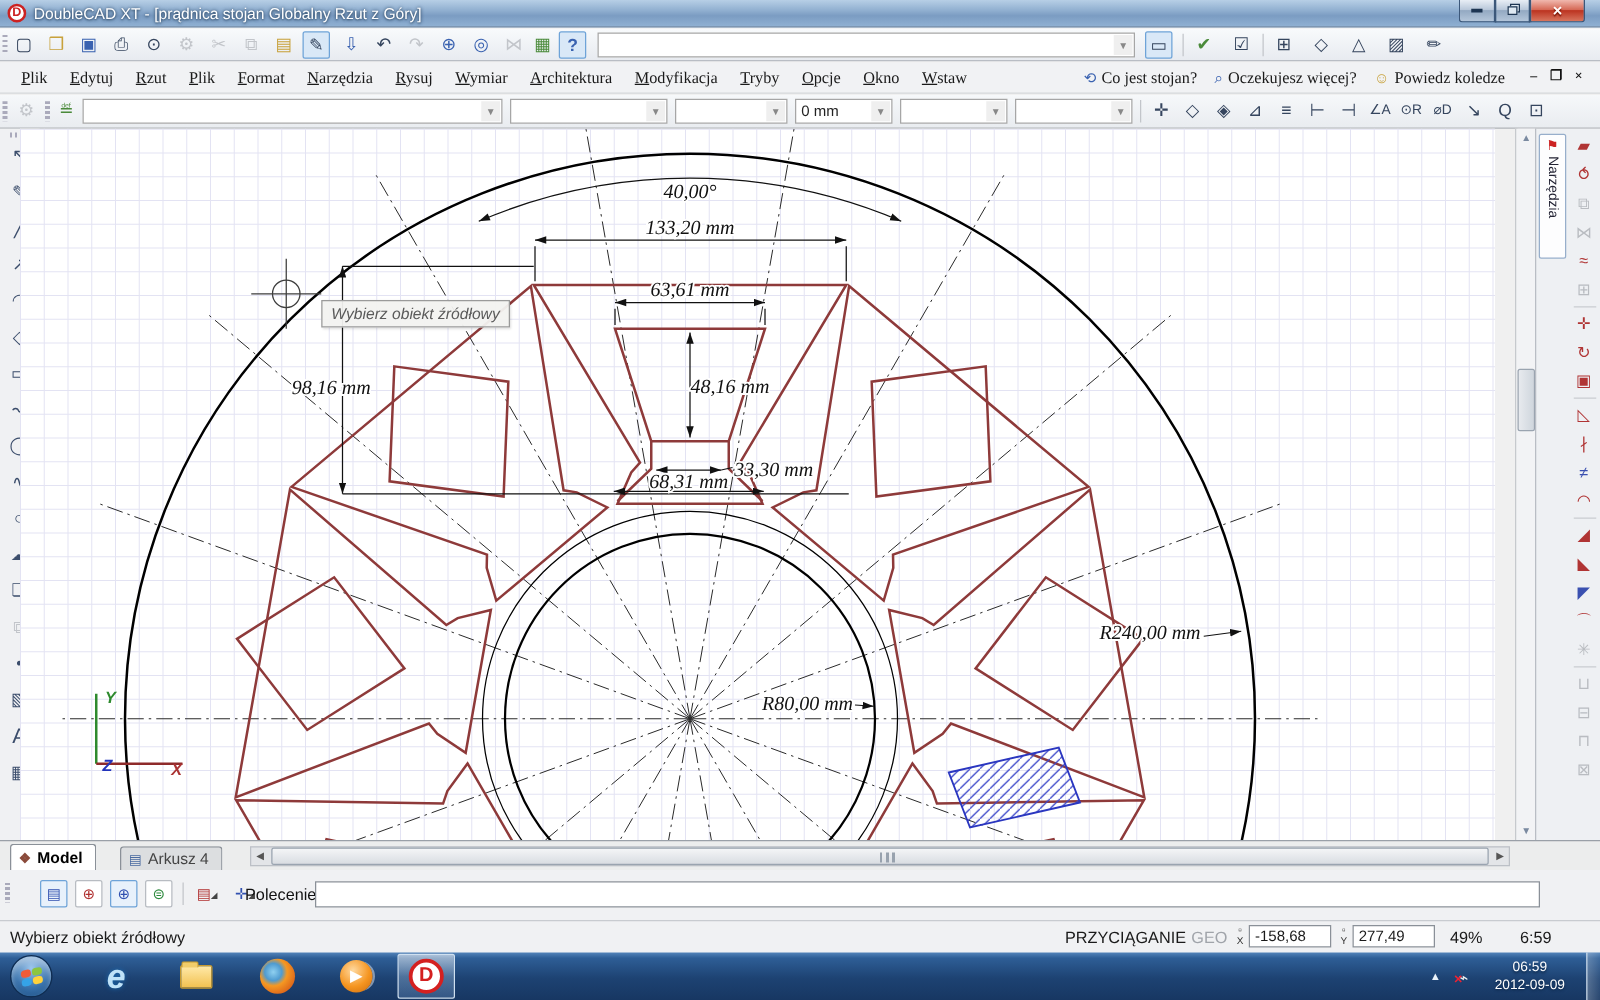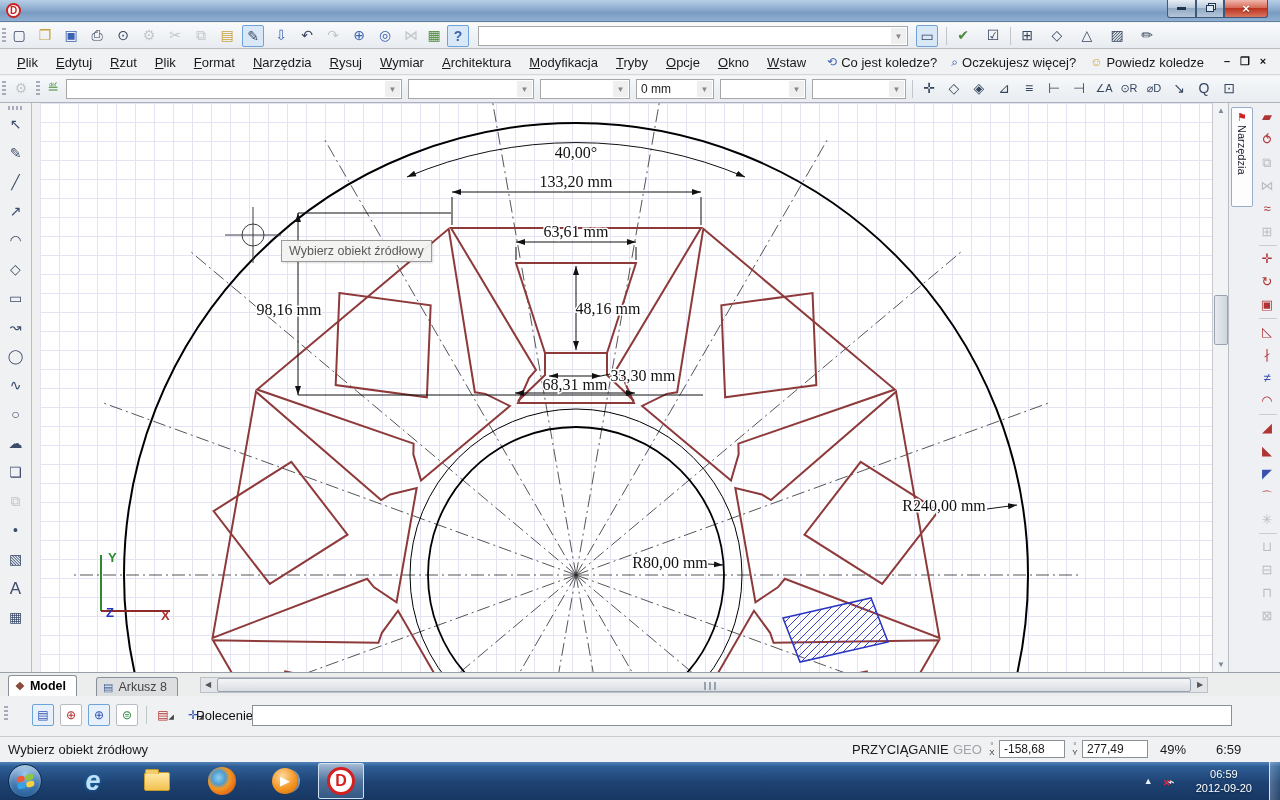--- a/index.html
+++ b/index.html
@@ -44,44 +44,44 @@
   .gold { color:#c8a23c; } .blue { color:#3a62b0; } .grn { color:#4a8a3a; }
   .combo { position:absolute; height:20px; top:3px; background:#fff;
     border:1px solid #a6a6a6; font-size:12px; color:#222; line-height:18px;
     padding-left:4px; }
   .combo .arr { position:absolute; right:1px; top:1px; bottom:1px; width:15px;
     background:#efefef; color:#888; font-size:8px; text-align:center; line-height:17px; }
   .vsep { position:absolute; top:4px; width:1px; height:18px; background:#c2c5ca; }
 
   
   .menubar { position:absolute; left:0; top:50px; width:1280px; height:25px;
-    background:#f1f2f4; border-bottom:1px solid #d5d7da; display:flex; align-items:center; }
+    background:#f1f2f4; border-bottom:1px solid #d5d7da; display:flex; align-items:center;font-family:Liberation Serif, serif; }
   .mi { display:inline-block; padding:3px 9px; font-size:13px; color:#1a1a1a; }
   .mi::first-letter { text-decoration:underline; }
   .mlinks { margin-left:auto; display:flex; align-items:center; }
   .mlink { font-size:13px; color:#1a1a1a; margin-right:14px; display:flex; align-items:center; }
   .mlink .ic { margin-right:4px; font-size:12px; }
   .mdibtns { display:flex; align-items:center; margin-right:8px; }
   .mdib { width:18px; height:16px; text-align:center; line-height:14px; font-size:11px;
     color:#111; font-weight:bold; }
 
   .row2 { position:absolute; left:0; top:76px; width:1280px; height:27px;
     background:linear-gradient(#f6f8fa,#e9ecf0); border-bottom:1px solid #aeb2b8; }
 
   
   .ltoolbar { position:absolute; left:0; top:103px; width:32px; height:569px;
     background:#f0f1f3; border-right:1px solid #b9bdc4; }
   .ltool { width:26px; height:26px; margin:2px auto 3px; text-align:center;
     line-height:25px; font-size:14px; color:#3b4d6b; }
   .ltool.dis { color:#c2c5ca; }
-  .canvas { position:absolute; left:40px; top:103px; width:1180px; height:569px;
+  .canvas { position:absolute; left:16px; top:103px; width:1180px; height:569px;
     background-color:#fff;
     background-image:linear-gradient(#e3e3f3 1px, transparent 1px),
                      linear-gradient(90deg,#e3e3f3 1px, transparent 1px);
-    background-size:19px 19px; overflow:hidden; }
+    background-size:19px 19px; overflow:hidden;font-style:italic; }
   .tooltip { position:absolute; left:241px; top:137px; height:22px;
     background:rgba(242,242,240,.95); border:1px solid #9a9a9a; color:#5a5a5a;
     font-size:12.5px; line-height:20px; padding:0 7px; white-space:nowrap;
     box-shadow:1px 1px 2px rgba(0,0,0,.15); }
 
   .vscroll { position:absolute; left:1212px; top:103px; width:16px; height:569px;
     background:#f2f3f5; border-left:1px solid #c6c9cd; }
   .sbtn { position:absolute; left:1px; width:14px; height:15px; background:#f2f3f5;
     color:#7a8aa0; font-size:8px; text-align:center; line-height:15px; }
   .vthumb { position:absolute; left:1px; top:192px; width:14px; height:50px;
@@ -191,20 +191,21 @@
     background:linear-gradient(90deg, rgba(255,255,255,.25), rgba(255,255,255,.08));
     border-left:1px solid #d7e5f2; }
 </style>
 </head>
 <body>
 
 <div id="app">
 
   <div class="titlebar">
     <div class="app-ico">D</div>
+    <div class="title-text">DoubleCAD XT - [prądnica stojan Globalny Rzut z Góry]</div>
     <div class="winbtns">
       <div class="wbtn min">
           <div class="minbar"></div>
         </div>
       <div class="wbtn res">
           <div class="resico"></div>
         </div>
       <div class="wbtn cls">
           <span class="x">×</span>
         </div>
@@ -257,21 +258,21 @@
     <span class="mi">Wymiar</span>
     <span class="mi">Architektura</span>
     <span class="mi">Modyfikacja</span>
     <span class="mi">Tryby</span>
     <span class="mi">Opcje</span>
     <span class="mi">Okno</span>
     <span class="mi">Wstaw</span>
     <div class="mlinks">
       <span class="mlink">
         <span class="ic blue">⟲</span>
-        <span>Co jest koledze?</span>
+        <span>Co jest stojan?</span>
         </span>
       <span class="mlink">
         <span class="ic blue">⌕</span>
         <span>Oczekujesz więcej?</span>
         </span>
       <span class="mlink">
         <span class="ic gold">☺</span>
         <span>Powiedz koledze</span>
         </span>
       <span class="mdibtns">
@@ -504,21 +505,21 @@
     </div>
   </div>
 
   <div class="tabrow">
     <div class="sheettab active" style="left:8px">
       <span class="tic" style="color:#8a4a3a">❖</span>
       <span>Model</span>
     </div>
     <div class="sheettab idle" style="left:96px">
       <span class="tic" style="color:#4a6aa0">▤</span>
-      <span>Arkusz 8</span>
+      <span>Arkusz 4</span>
     </div>
     <div class="hscroll">
       <div class="hbtn" style="left:0">◀</div>
       <div class="hthumb">
           <div class="hgrip"></div>
         </div>
       <div class="hbtn" style="right:0">▶</div>
     </div>
   </div>
 
@@ -573,18 +574,18 @@
     <div class="dcad-btn">
       <div class="dcad-ico">D</div>
       </div>
     <div class="tray">
       <span class="tray-arrow">▲</span>
       <span class="plug">
         <span>⌁</span>
         <span class="px">✕</span></span>
       <div class="clock">
         <div>06:59</div>
-        <div>2012-09-20</div>
+        <div>2012-09-09</div>
       </div>
     </div>
     <div class="showdesk"></div>
   </div>
 </div>
 
 </body></html>

